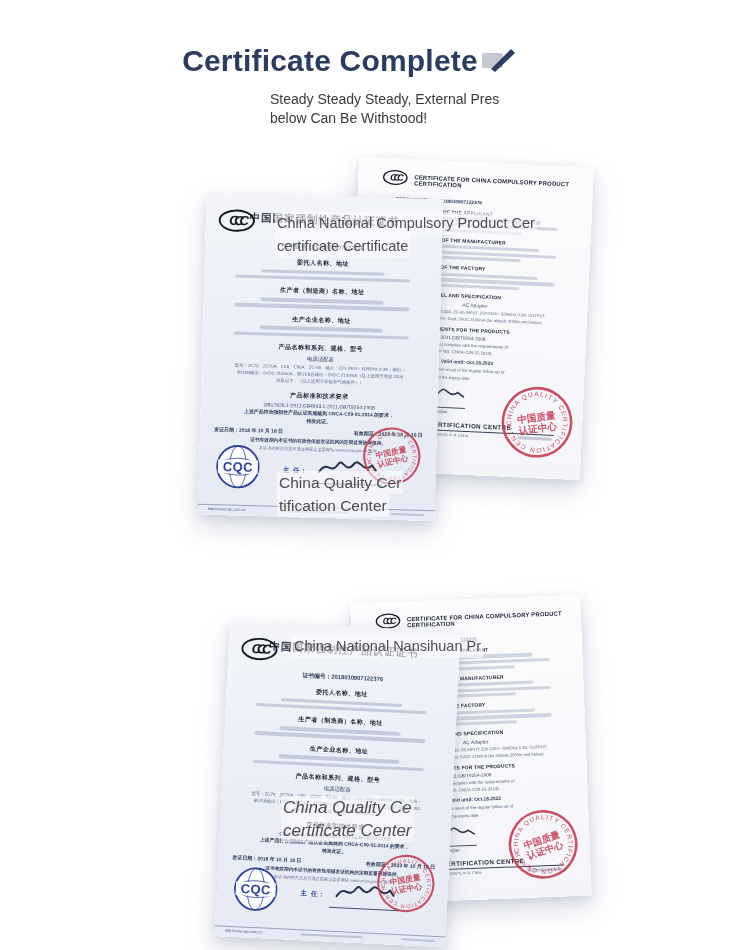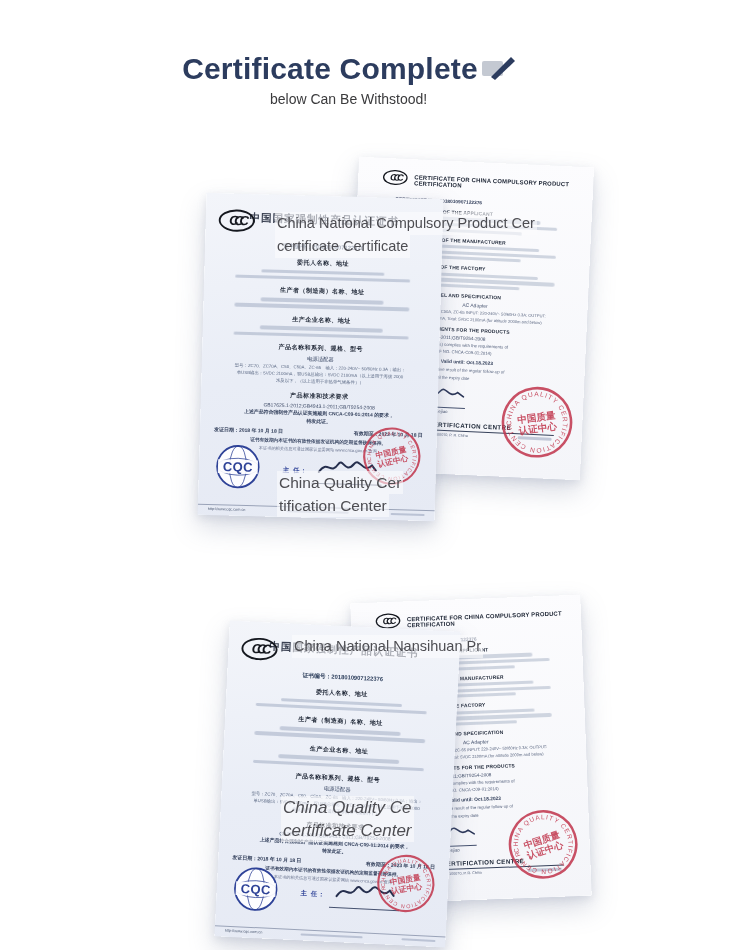--- a/index.html
+++ b/index.html
@@ -1,21 +1,21 @@
 <!DOCTYPE html>
 <html><head>
 <meta charset="utf-8">
 <style>
   html,body{margin:0;padding:0;}
   body{width:750px;height:950px;background:#ffffff;overflow:hidden;position:relative;
        font-family:"Liberation Sans",sans-serif;}
   .stage{position:absolute;inset:0;}
 
   
-  .hdr{position:absolute;top:44px;left:0;width:698px;text-align:center;margin-top:8px;}
+  .hdr{position:absolute;top:44px;left:0;width:698px;text-align:center;}
   .hdr-row{display:inline-flex;align-items:center;gap:2px;}
   .title{font-size:30px;font-weight:600;color:#2c3c5e;letter-spacing:.2px;}
   .subtitle{position:absolute;top:90px;left:270px;width:230px;text-align:left;
             font-size:14px;line-height:19px;color:#3a3a3c;}
 
   
   .cert{position:absolute;box-shadow:0 12px 26px rgba(130,140,165,.30),0 3px 8px rgba(140,150,175,.22);}
   .cert.cn{background:linear-gradient(173deg,#f3f5fa 0%,#e9edf6 55%,#e6eaf4 100%);z-index:2;}
   .cert.en{background:linear-gradient(178deg,#fcfcfe 0%,#f4f5f9 100%);z-index:1;}
 
@@ -101,20 +101,21 @@
       <span class="title">Certificate Complete</span>
       <span>
         <svg width="36" height="27" viewBox="0 0 36 27">
           <rect x="2" y="7" width="21" height="15" rx="2" fill="#2c3c5e" opacity="0.28"></rect>
           <path d="M11 23 L31 3 L35 7 L15 26 Z" fill="#2c3c5e"></path>
         </svg>
       </span>
     </div>
   </div>
   <div class="subtitle">
+    <div>Steady Steady Steady, External Pres</div>
     <div>below Can Be Withstood!</div>
   </div>
 
   <div class="cert en en1">
     <div class="inner">
       <div class="en-head">
         <span>
           <svg width="26" height="18" viewBox="0 0 60 40">
             <ellipse cx="30" cy="20" rx="27" ry="16" fill="none" stroke="#15181f" stroke-width="3"></ellipse>
             <text x="30" y="27" text-anchor="middle" font-size="21" font-style="italic" font-weight="bold" fill="#15181f" letter-spacing="-7">CCC</text>

